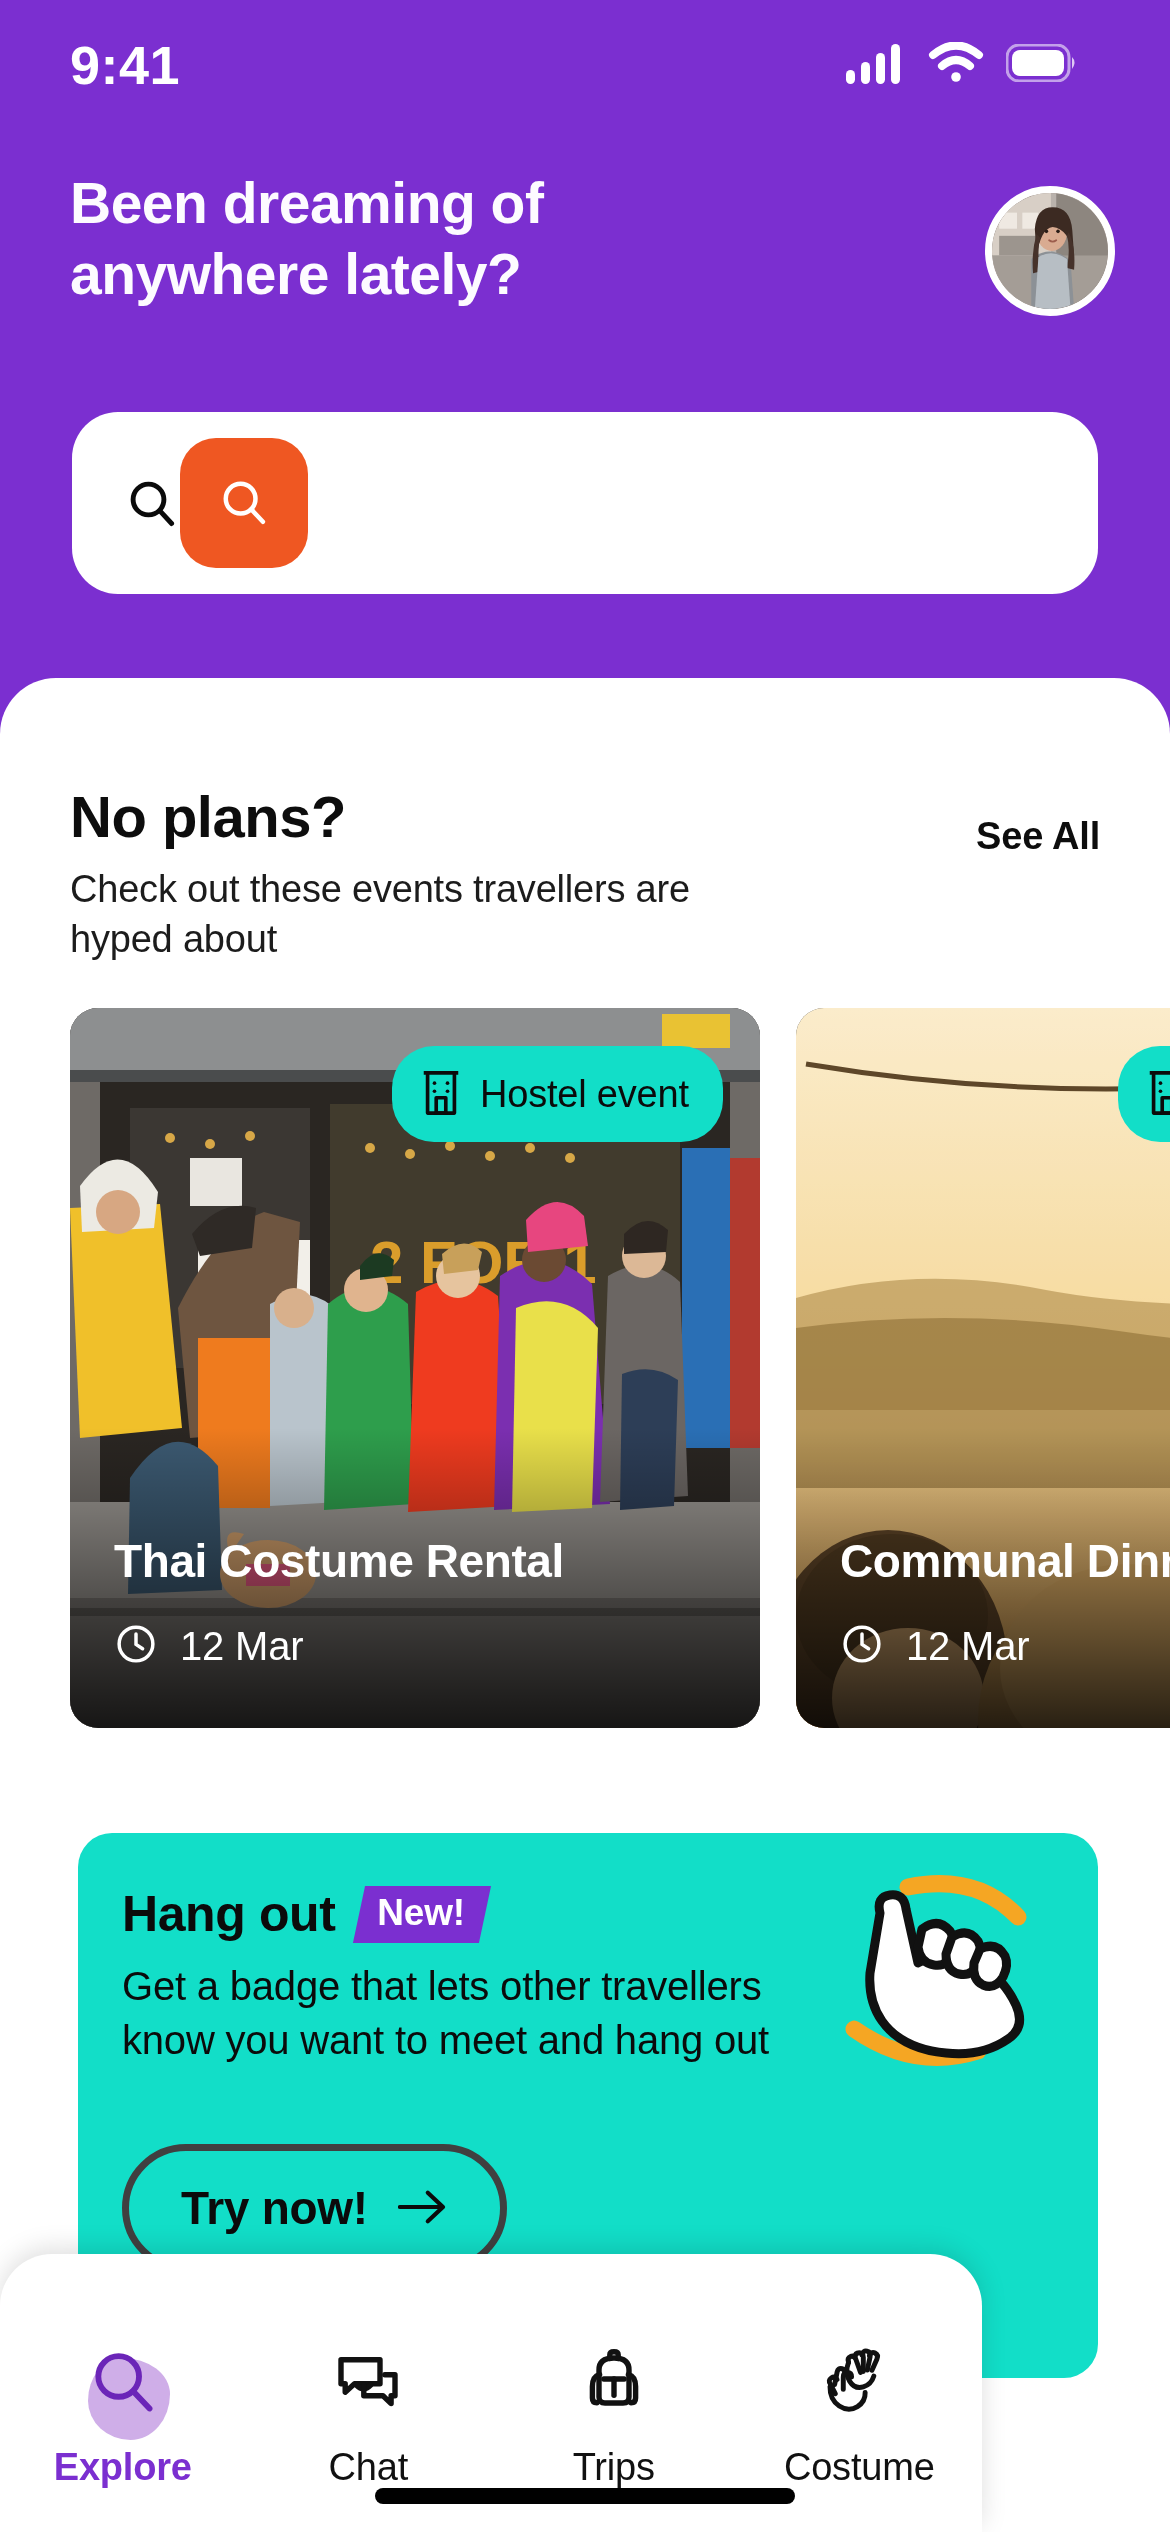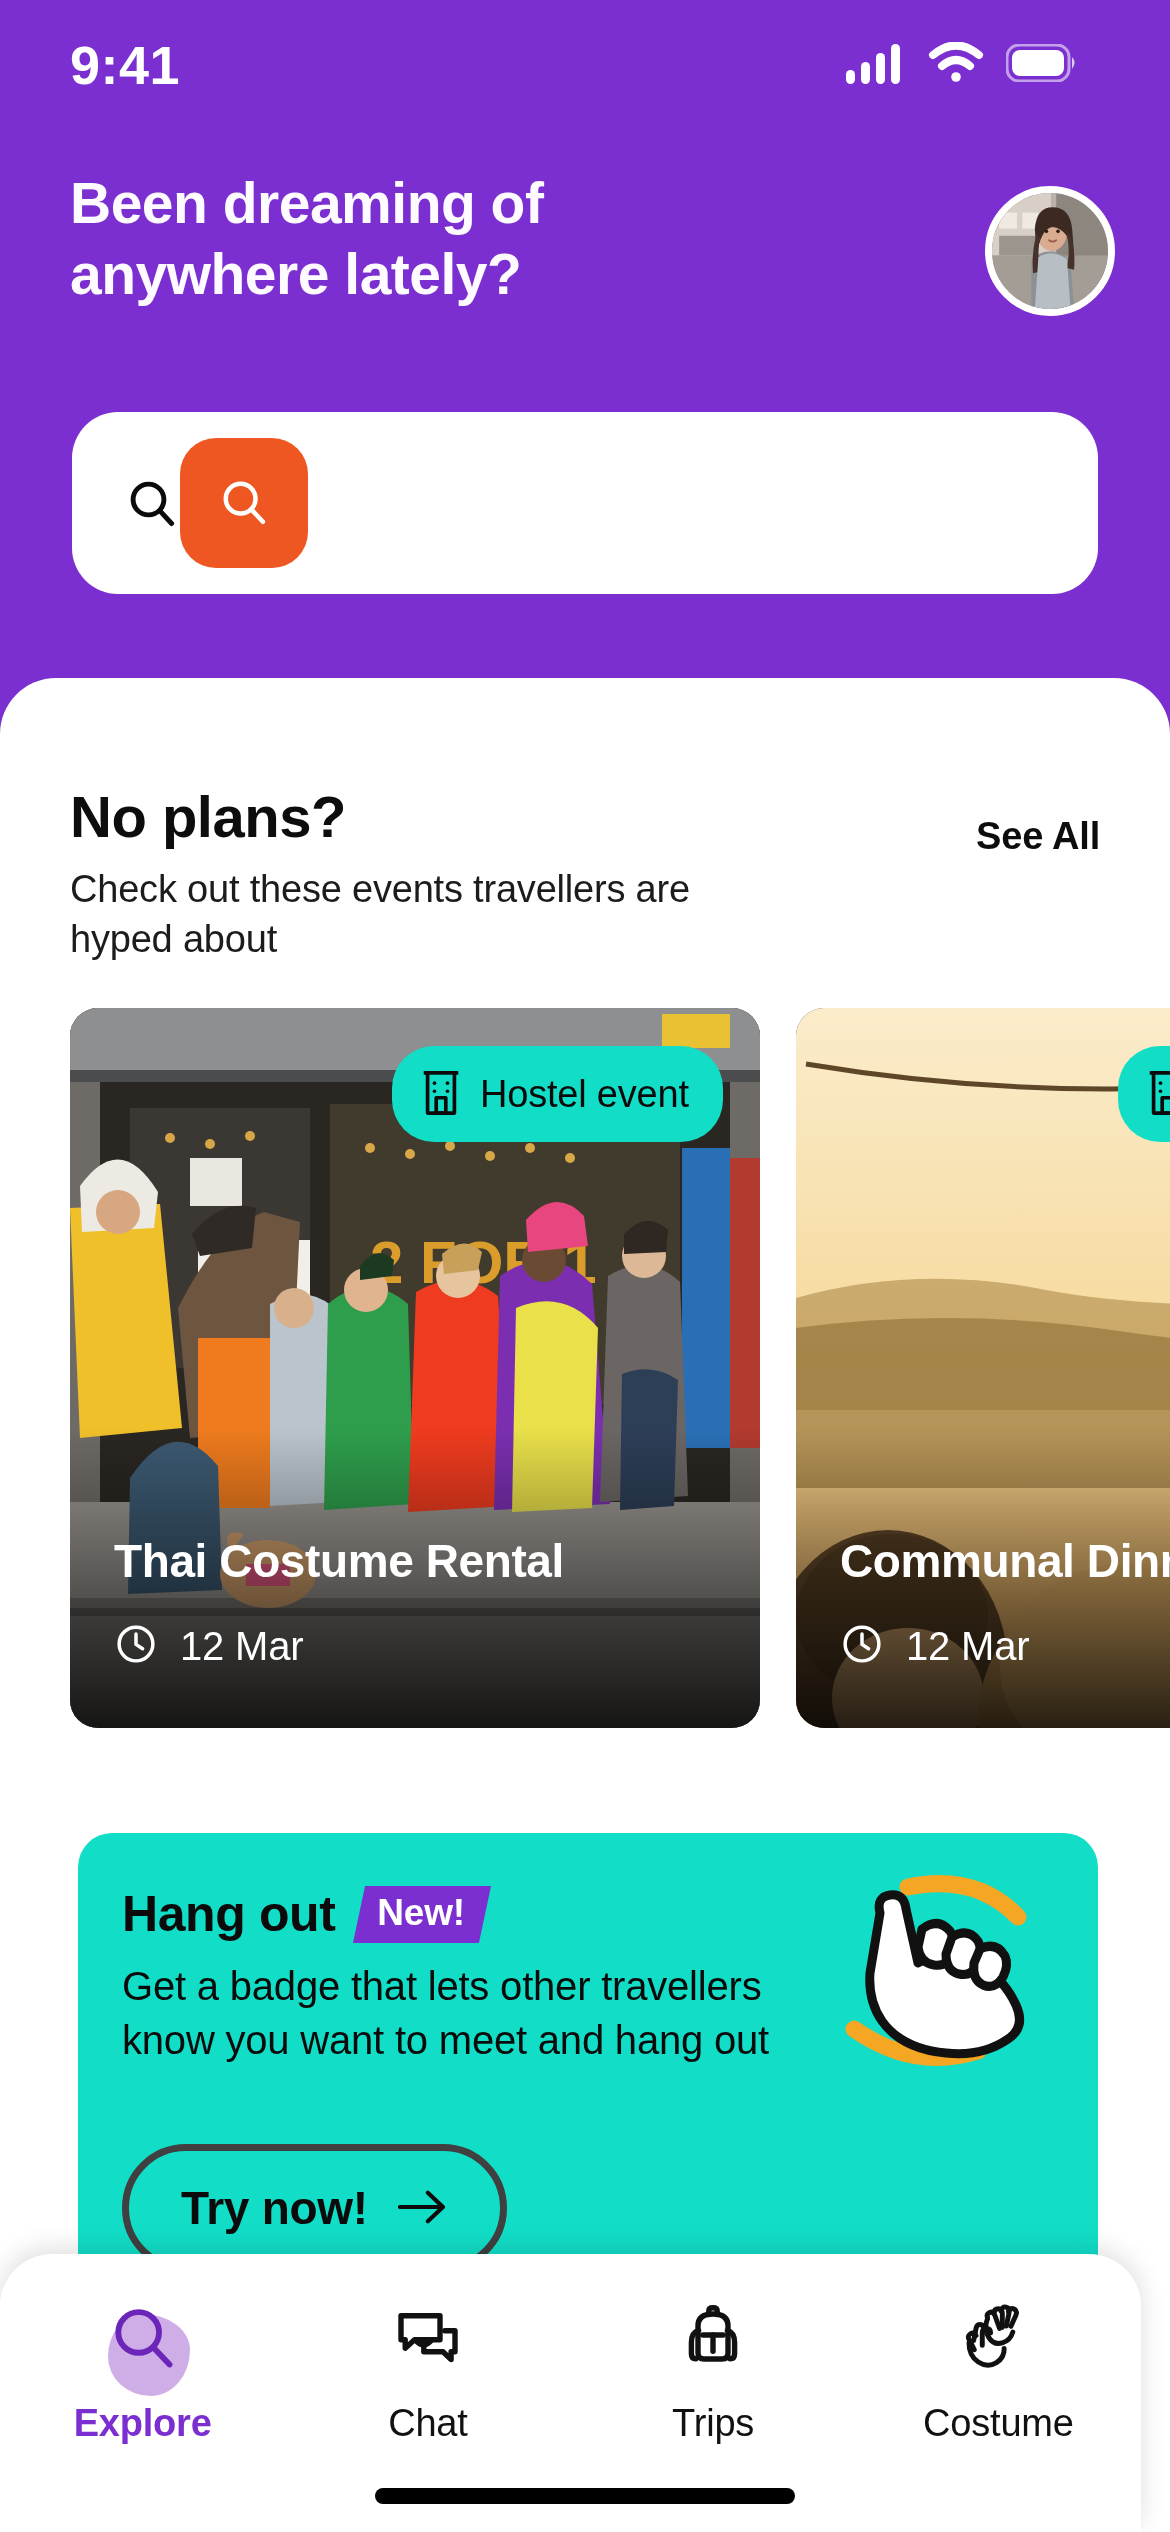--- a/index.html
+++ b/index.html
@@ -311,28 +311,28 @@
     right: 30px;
     width: 230px;
     height: 210px;
   }
 
   
   .bottom-nav {
     position: absolute;
     left: 0;
     bottom: 0;
-    width: 1141px;
+    width: 982px;
     height: 278px;
     background: #FFFFFF;
     border-radius: 52px 52px 0 0;
     box-shadow: 0 -6px 26px rgba(0,0,0,0.13);
     z-index: 60;
     display: flex;
-    align-items: flex-start;
+    align-items: center;
     justify-content: space-around;
     padding-top: 38px;
   }
   .nav-item {
     width: 200px;
     display: flex;
     flex-direction: column;
     align-items: center;
     gap: 18px;
     cursor: pointer;

